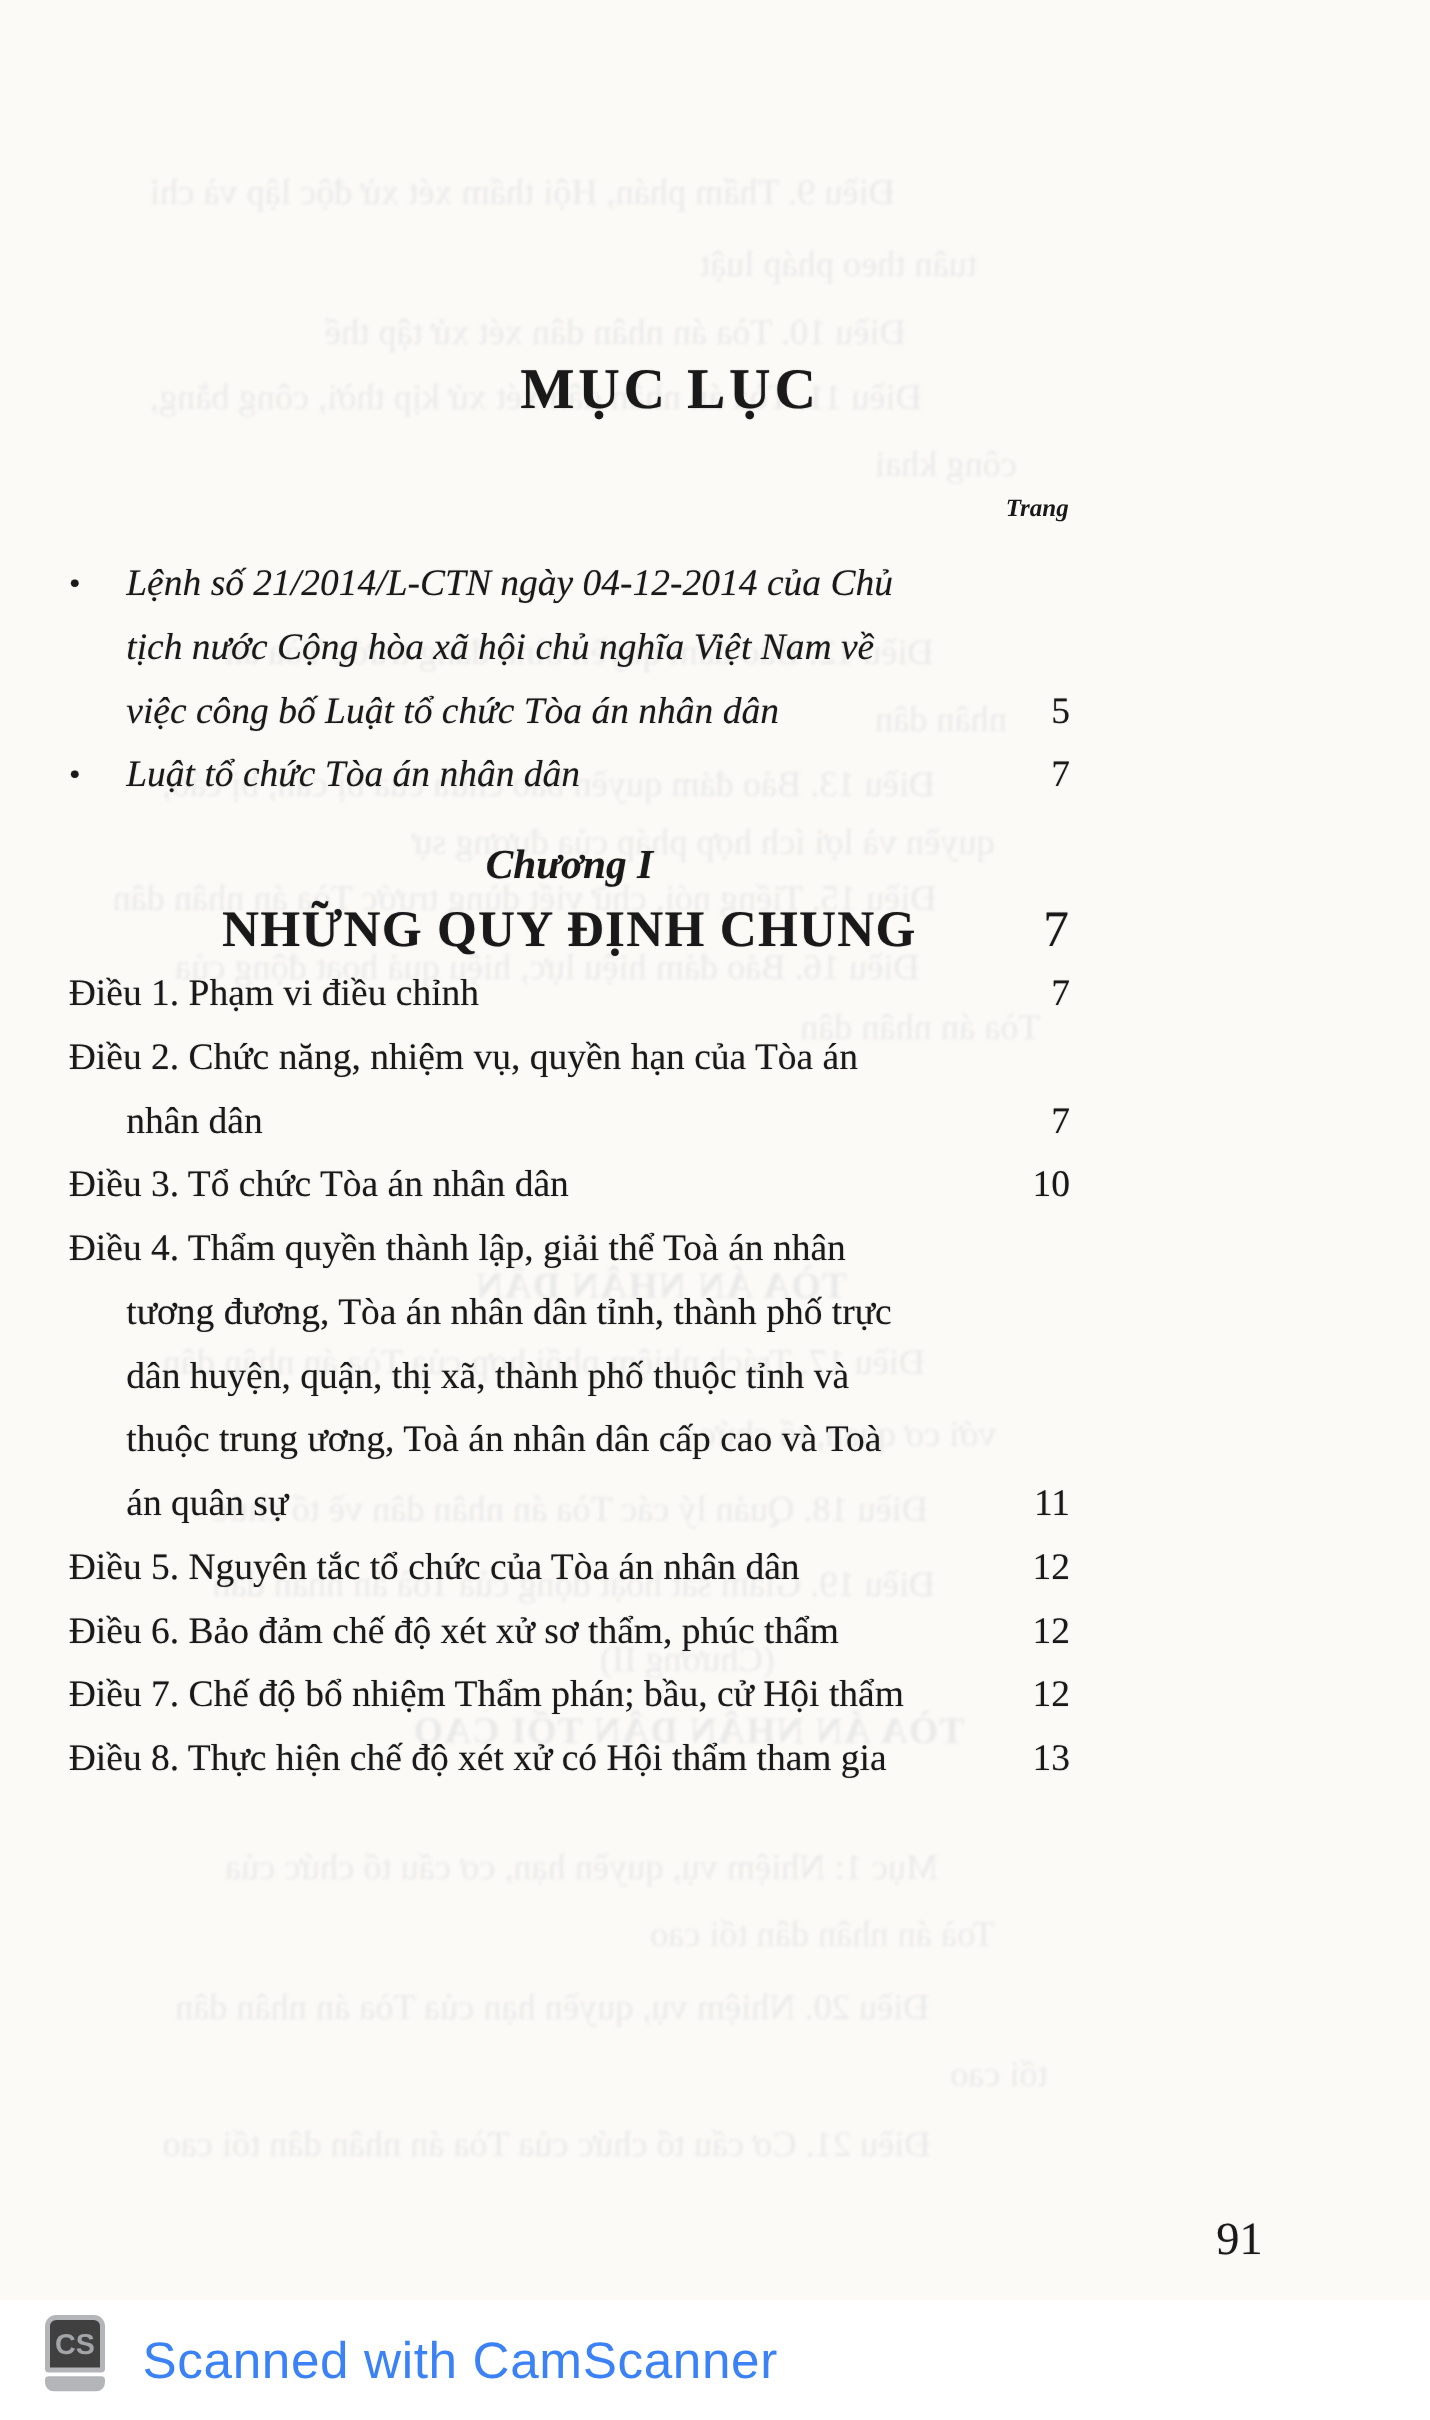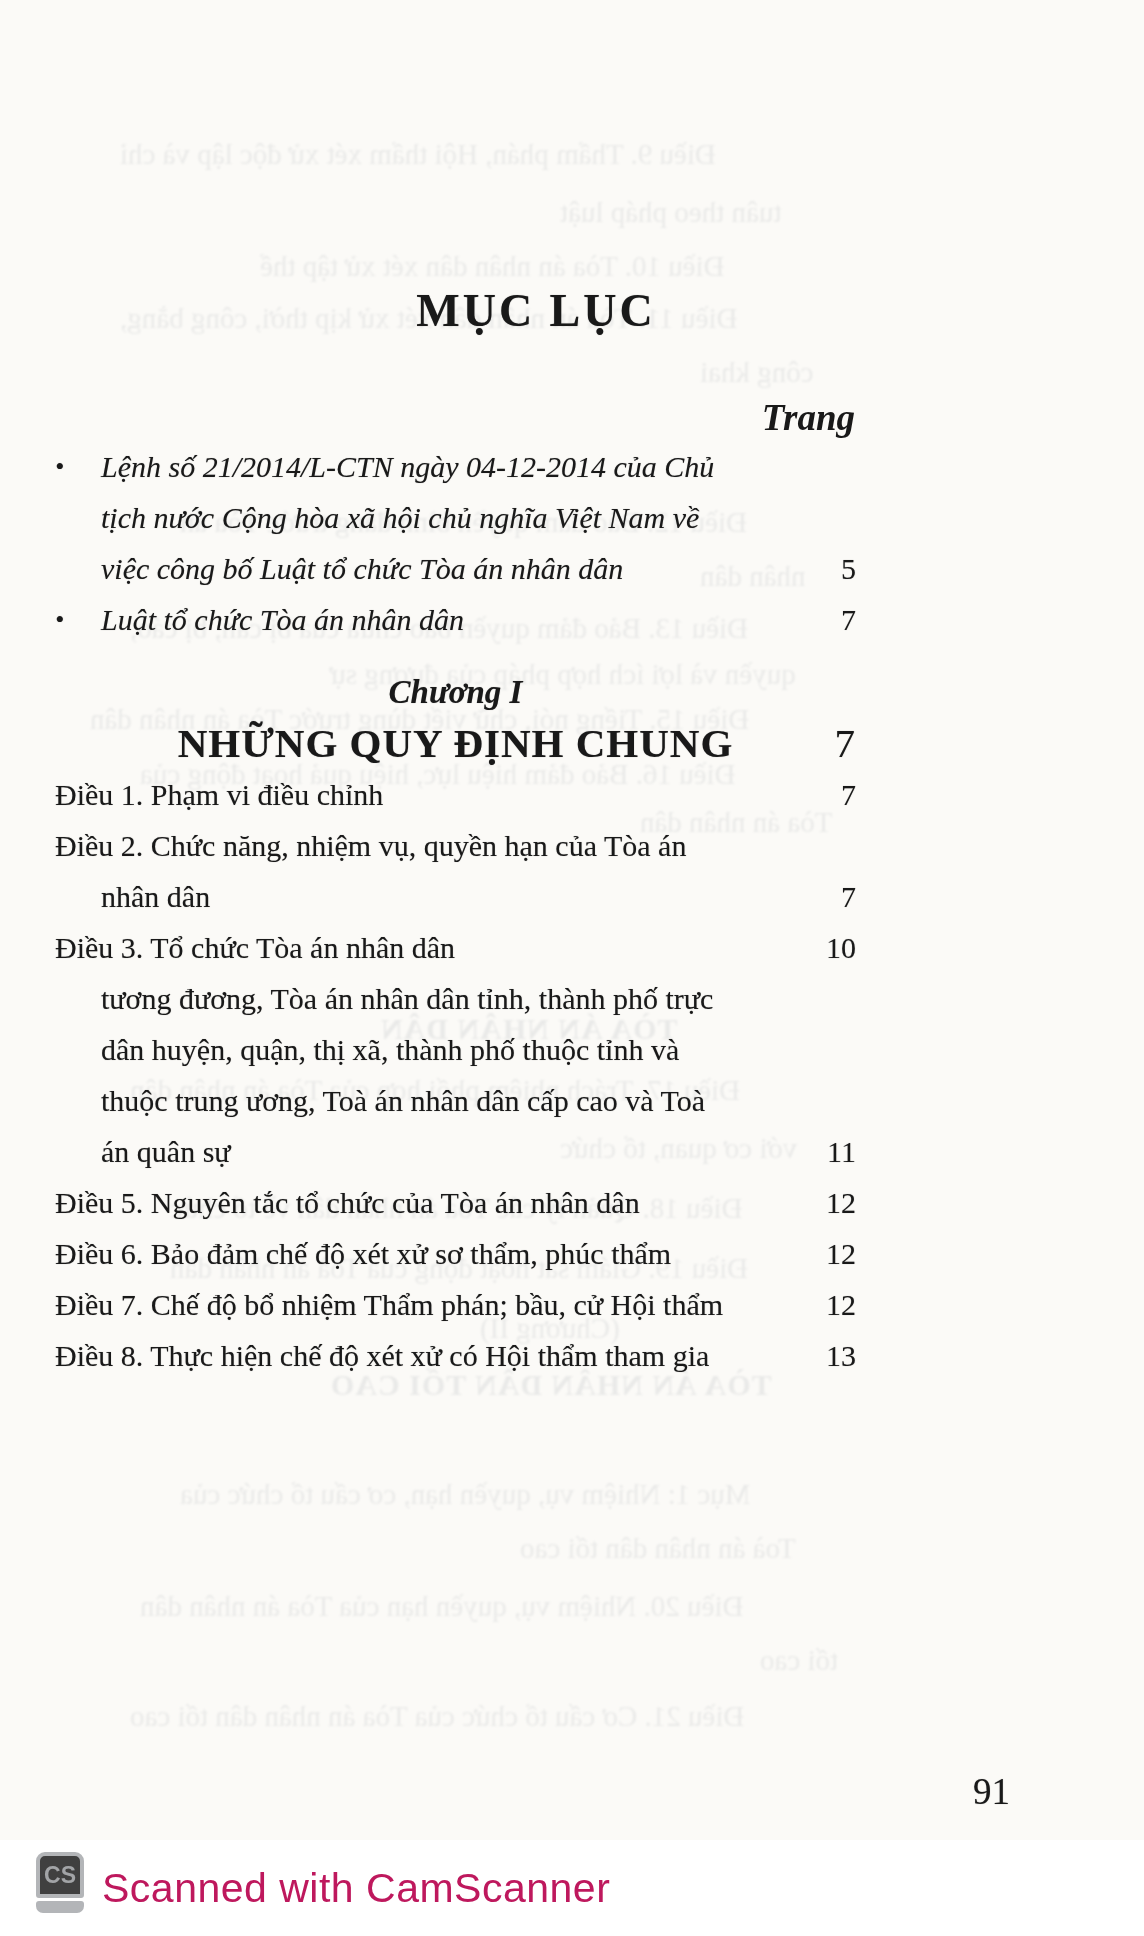--- a/index.html
+++ b/index.html
@@ -27,21 +27,21 @@
 
   .doc-title{
     position:absolute;top:284px;left:0;width:1032px;
     text-align:center;
     font-size:46px;font-weight:bold;letter-spacing:3px;
     text-shadow:0 0 1px rgba(10,10,10,.4);
     padding-left:20px;
   }
   .trang{
     position:absolute;top:396px;right:289px;
-    font-size:37px;font-style:italic;font-weight:bold;
+    font-size:20px;font-style:italic;font-weight:bold;
   }
   .toc{
     position:absolute;top:441px;left:55px;width:801px;
   }
   .row{
     position:relative;
     height:51px;
     line-height:51px;
     font-size:30px;
     white-space:nowrap;
@@ -90,24 +90,24 @@
     font-family:"Liberation Sans","DejaVu Sans",sans-serif;
     font-weight:bold;font-size:23px;color:#a2a4a7;
     background:#404040;
   }
   .cs-base{
     width:48px;height:12px;margin-top:3px;
     background:#b3b5b8;
     border-radius:3px 3px 7px 7px;
   }
   .cam-text{
-    position:absolute;left:102px;top:0;height:96px;
+    position:absolute;left:114px;top:0;height:96px;
     display:flex;align-items:center;
     font-family:"Liberation Sans","DejaVu Sans",sans-serif;
-    font-size:41px;color:#be185d;letter-spacing:0.5px;
+    font-size:41px;color:#3b82f6;letter-spacing:0.5px;
   }
 </style>
 </head>
 <body>
 
 <div class="page">
 
   <div class="bleed-layer">
       <span class="bleed" style="top: 138px; left: 120px; font-size: 29px;">Điều 9. Thẩm phán, Hội thẩm xét xử độc lập và chỉ</span>
       <span class="bleed" style="top: 196px; left: 560px; font-size: 29px;">tuân theo pháp luật</span>
@@ -143,20 +143,21 @@
       <div class="row bullet-item"><span class="bullet">•</span><span class="txt">Lệnh số 21/2014/L-CTN ngày 04-12-2014 của Chủ</span></div>
       <div class="row cont-b"><span class="txt">tịch nước Cộng hòa xã hội chủ nghĩa Việt Nam về</span></div>
       <div class="row cont-b"><span class="txt">việc công bố Luật tổ chức Tòa án nhân dân</span><span class="pg">5</span></div>
       <div class="row bullet-item"><span class="bullet">•</span><span class="txt">Luật tổ chức Tòa án nhân dân</span><span class="pg">7</span></div>
       <div class="row chapter-label"><span class="txt">Chương I</span></div>
       <div class="row chapter-title"><span class="txt">NHỮNG QUY ĐỊNH CHUNG</span><span class="pg">7</span></div>
       <div class="row article"><span class="txt">Điều 1. Phạm vi điều chỉnh</span><span class="pg">7</span></div>
       <div class="row article"><span class="txt">Điều 2. Chức năng, nhiệm vụ, quyền hạn của Tòa án</span></div>
       <div class="row cont"><span class="txt">nhân dân</span><span class="pg">7</span></div>
       <div class="row article"><span class="txt">Điều 3. Tổ chức Tòa án nhân dân</span><span class="pg">10</span></div>
+      <div class="row article"><span class="txt">Điều 4. Thẩm quyền thành lập, giải thể Toà án nhân</span></div>
       <div class="row cont"><span class="txt">tương đương, Tòa án nhân dân tỉnh, thành phố trực</span></div>
       <div class="row cont"><span class="txt">dân huyện, quận, thị xã, thành phố thuộc tỉnh và</span></div>
       <div class="row cont"><span class="txt">thuộc trung ương, Toà án nhân dân cấp cao và Toà</span></div>
       <div class="row cont"><span class="txt">án quân sự</span><span class="pg">11</span></div>
       <div class="row article"><span class="txt">Điều 5. Nguyên tắc tổ chức của Tòa án nhân dân</span><span class="pg">12</span></div>
       <div class="row article"><span class="txt">Điều 6. Bảo đảm chế độ xét xử sơ thẩm, phúc thẩm</span><span class="pg">12</span></div>
       <div class="row article"><span class="txt">Điều 7. Chế độ bổ nhiệm Thẩm phán; bầu, cử Hội thẩm</span><span class="pg">12</span></div>
       <div class="row article"><span class="txt">Điều 8. Thực hiện chế độ xét xử có Hội thẩm tham gia</span><span class="pg">13</span></div>
     </div>
 

